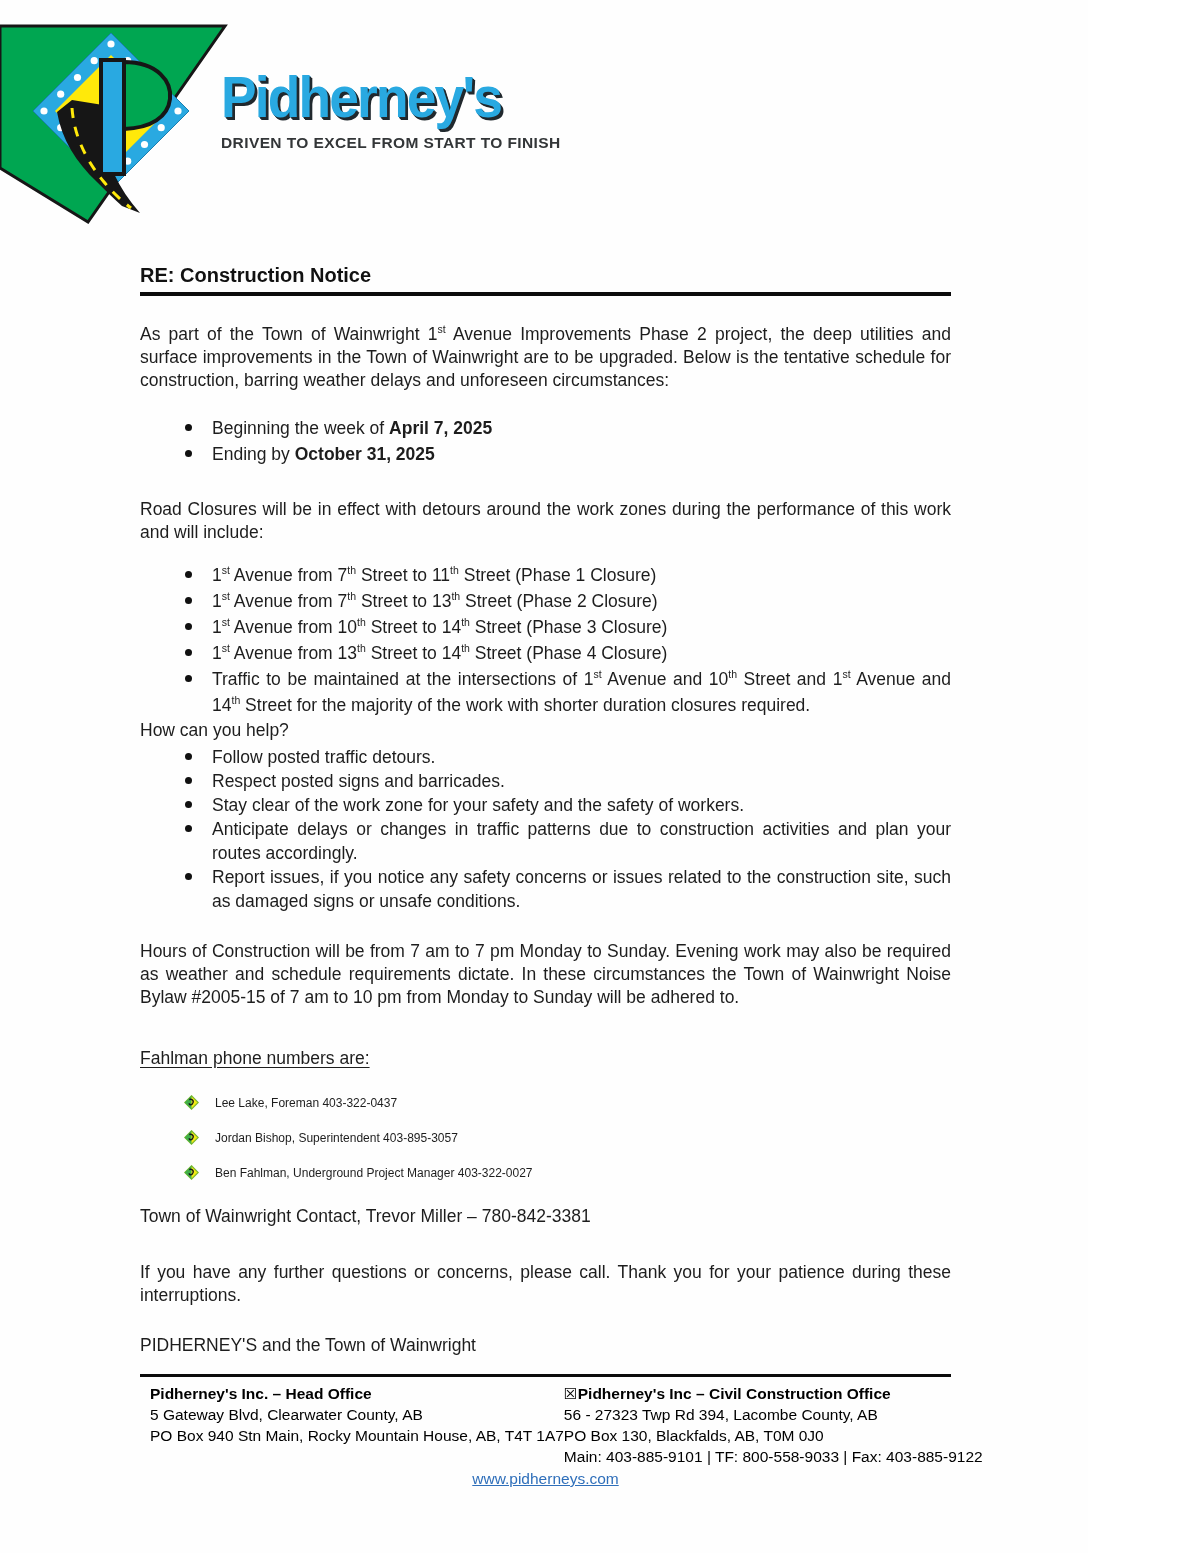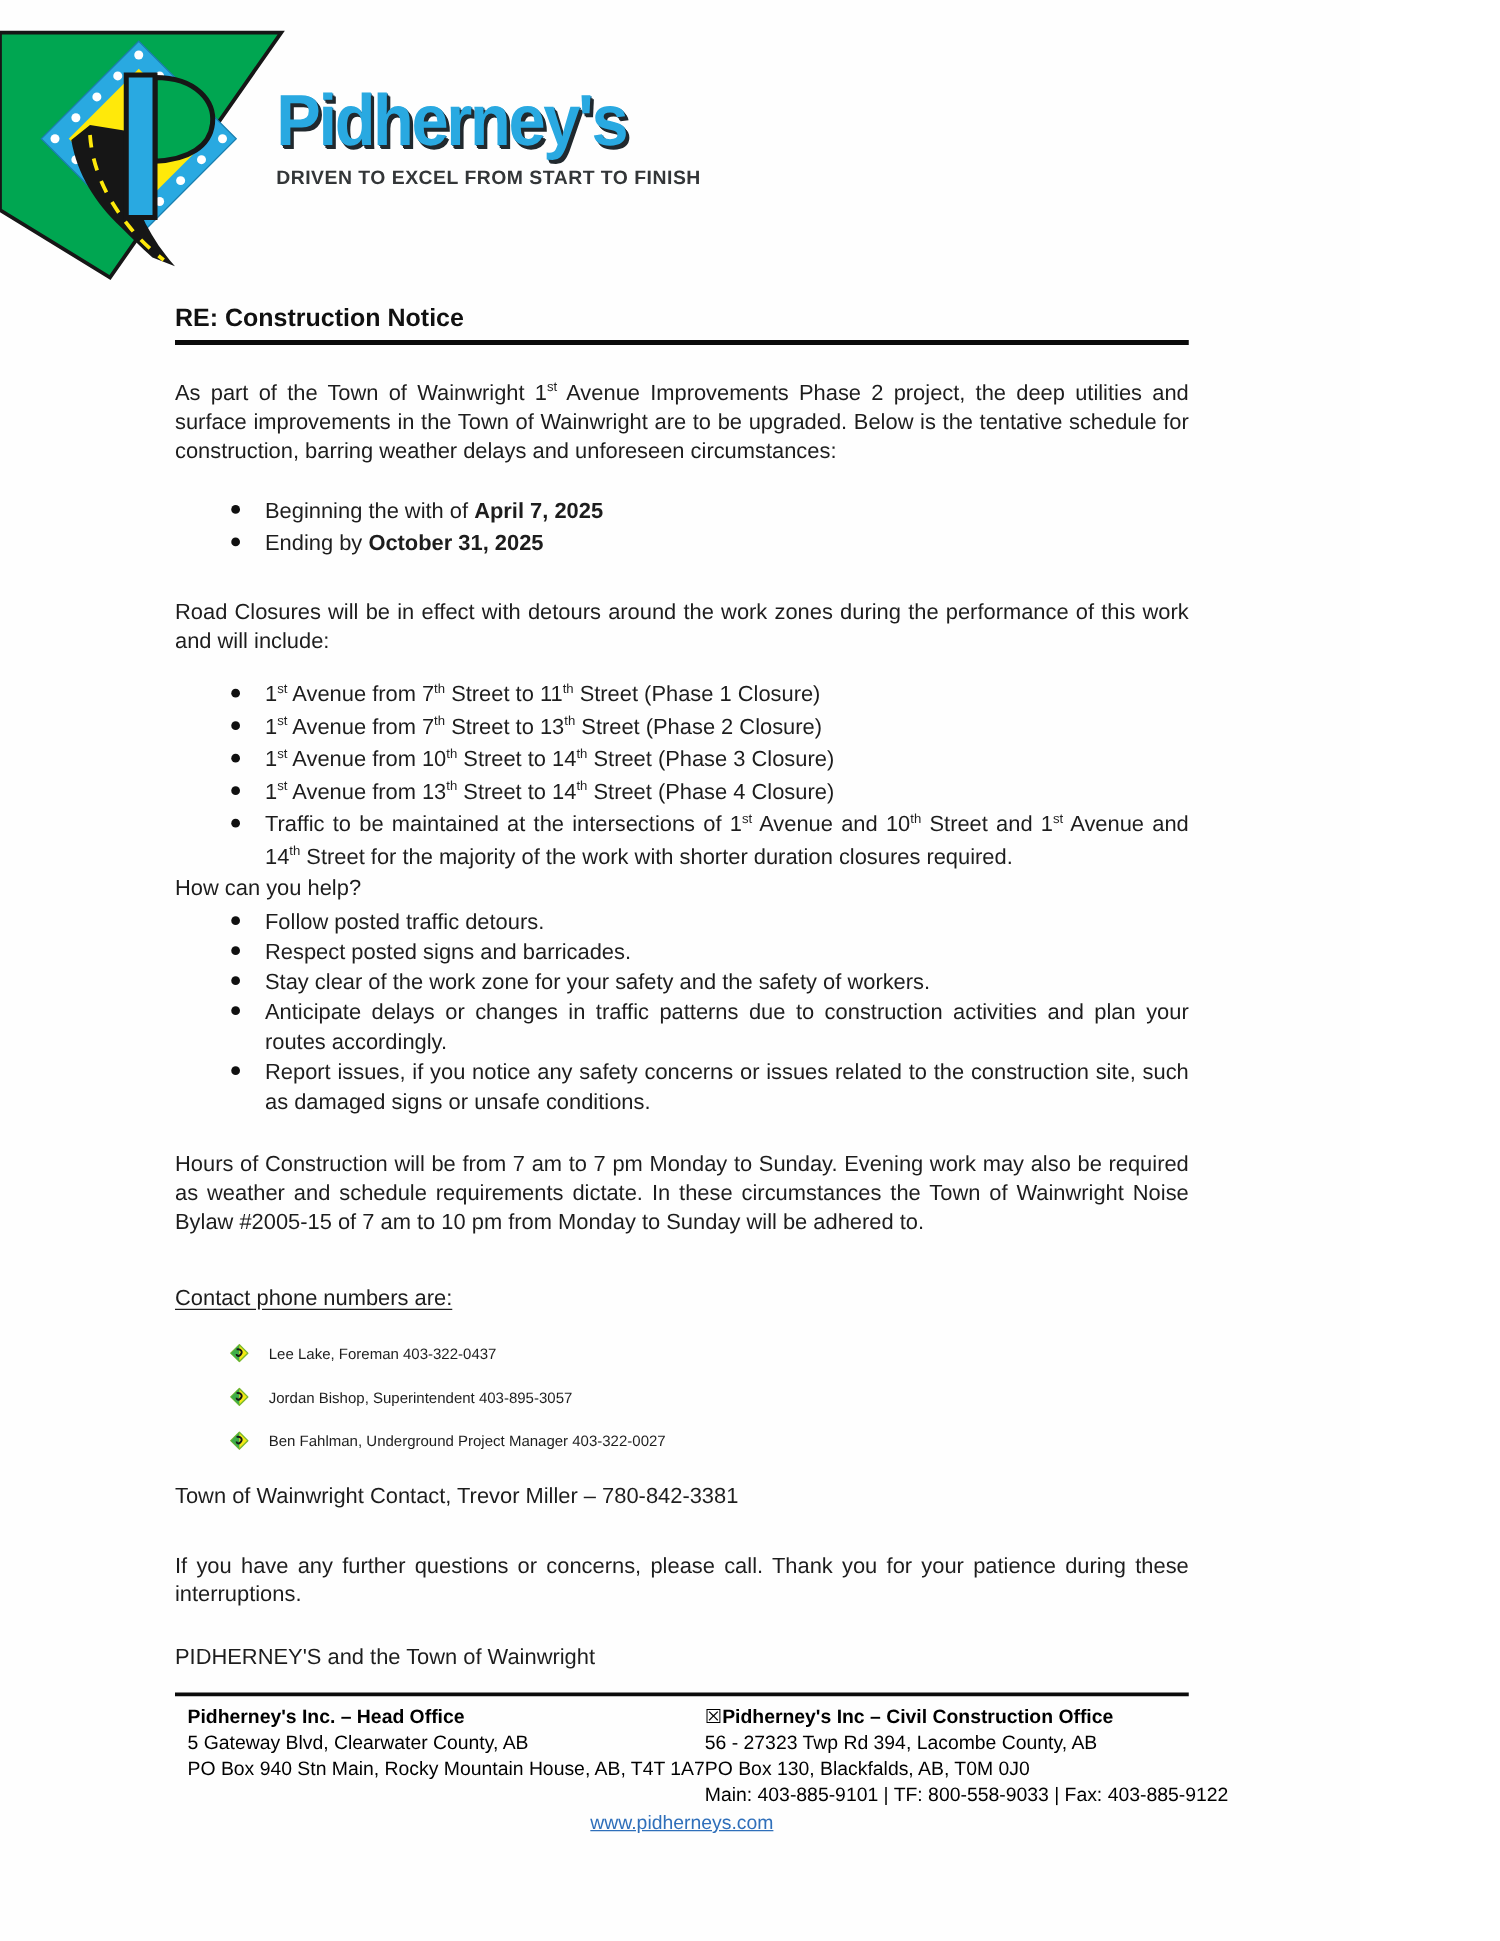--- a/index.html
+++ b/index.html
@@ -24,21 +24,21 @@
     white-space:nowrap; line-height:62px;
   }
   .brand-tagline {
     margin-top:6px;
     font-size:15.5px; font-weight:bold; color:#333638;
     letter-spacing:0.4px; white-space:nowrap;text-align:right;
   }
   
   .content { margin:0 137px 0 140px; }
   .notice-title {
-    margin-top:12px;
+    margin-top:32px;
     font-size:20px; font-weight:bold; color:#111;
     border-bottom:4px solid #0b0b0b; padding-bottom:5px;
   }
   p.body-p { font-size:17.5px; line-height:23px; text-align:justify; color:#1d1d1d; }
   .p-intro { margin-top:27px; }
   .p-road  { margin-top:31px; }
   .p-hours { margin-top:27px; }
   .p-closing { margin-top:33px; }
   sup { font-size:60%; line-height:0; }
 
@@ -136,21 +136,21 @@
     </div>
   </div>
 
   <div class="content">
 
     <div class="notice-title">RE: Construction Notice</div>
 
     <p class="body-p p-intro"><span>As part of the Town of Wainwright 1</span><sup>st</sup><span> Avenue Improvements Phase 2 project, the deep utilities and surface improvements in the Town of Wainwright are to be upgraded. Below is the tentative schedule for construction, barring weather delays and unforeseen circumstances:</span></p>
 
     <ul class="bullets dates">
-      <li><span>Beginning the with of </span><b>April 7, 2025</b></li>
+      <li><span>Beginning the week of </span><b>April 7, 2025</b></li>
       <li><span>Ending by </span><b>October 31, 2025</b></li>
     </ul>
 
     <p class="body-p p-road">Road Closures will be in effect with detours around the work zones during the performance of this work and will include:</p>
 
     <ul class="bullets closures">
       <li><span>1</span><sup>st</sup><span> Avenue from 7</span><sup>th</sup><span> Street to 11</span><sup>th</sup><span> Street (Phase 1 Closure)</span></li>
       <li><span>1</span><sup>st</sup><span> Avenue from 7</span><sup>th</sup><span> Street to 13</span><sup>th</sup><span> Street (Phase 2 Closure)</span></li>
       <li><span>1</span><sup>st</sup><span> Avenue from 10</span><sup>th</sup><span> Street to 14</span><sup>th</sup><span> Street (Phase 3 Closure)</span></li>
       <li><span>1</span><sup>st</sup><span> Avenue from 13</span><sup>th</sup><span> Street to 14</span><sup>th</sup><span> Street (Phase 4 Closure)</span></li>
@@ -162,21 +162,21 @@
     <ul class="bullets help">
       <li>Follow posted traffic detours.</li>
       <li>Respect posted signs and barricades.</li>
       <li>Stay clear of the work zone for your safety and the safety of workers.</li>
       <li>Anticipate delays or changes in traffic patterns due to construction activities and plan your routes accordingly.</li>
       <li>Report issues, if you notice any safety concerns or issues related to the construction site, such as damaged signs or unsafe conditions.</li>
     </ul>
 
     <p class="body-p p-hours">Hours of Construction will be from 7 am to 7 pm Monday to Sunday. Evening work may also be required as weather and schedule requirements dictate. In these circumstances the Town of Wainwright Noise Bylaw #2005-15 of 7 am to 10 pm from Monday to Sunday will be adhered to.</p>
 
-    <div class="contact-heading">Contact phone numbers are:</div>
+    <div class="contact-heading">Fahlman phone numbers are:</div>
 
     <ul class="contacts">
       <li>
         <svg class="mini-diamond" width="15" height="15" viewBox="0 0 20 20">
           <polygon points="10,1 19,10 10,19 1,10" fill="#f2ea14" stroke="#7cb82f" stroke-width="1.5"></polygon>
           <polygon points="10,1 1,10 10,19" fill="#3fae49"></polygon>
           <path d="M7,6 C12,5 14,9 11,12 C9,14 7,13 7,11" fill="none" stroke="#161616" stroke-width="2"></path>
         </svg>
         <span>Lee Lake, Foreman 403-322-0437</span>
       </li>

